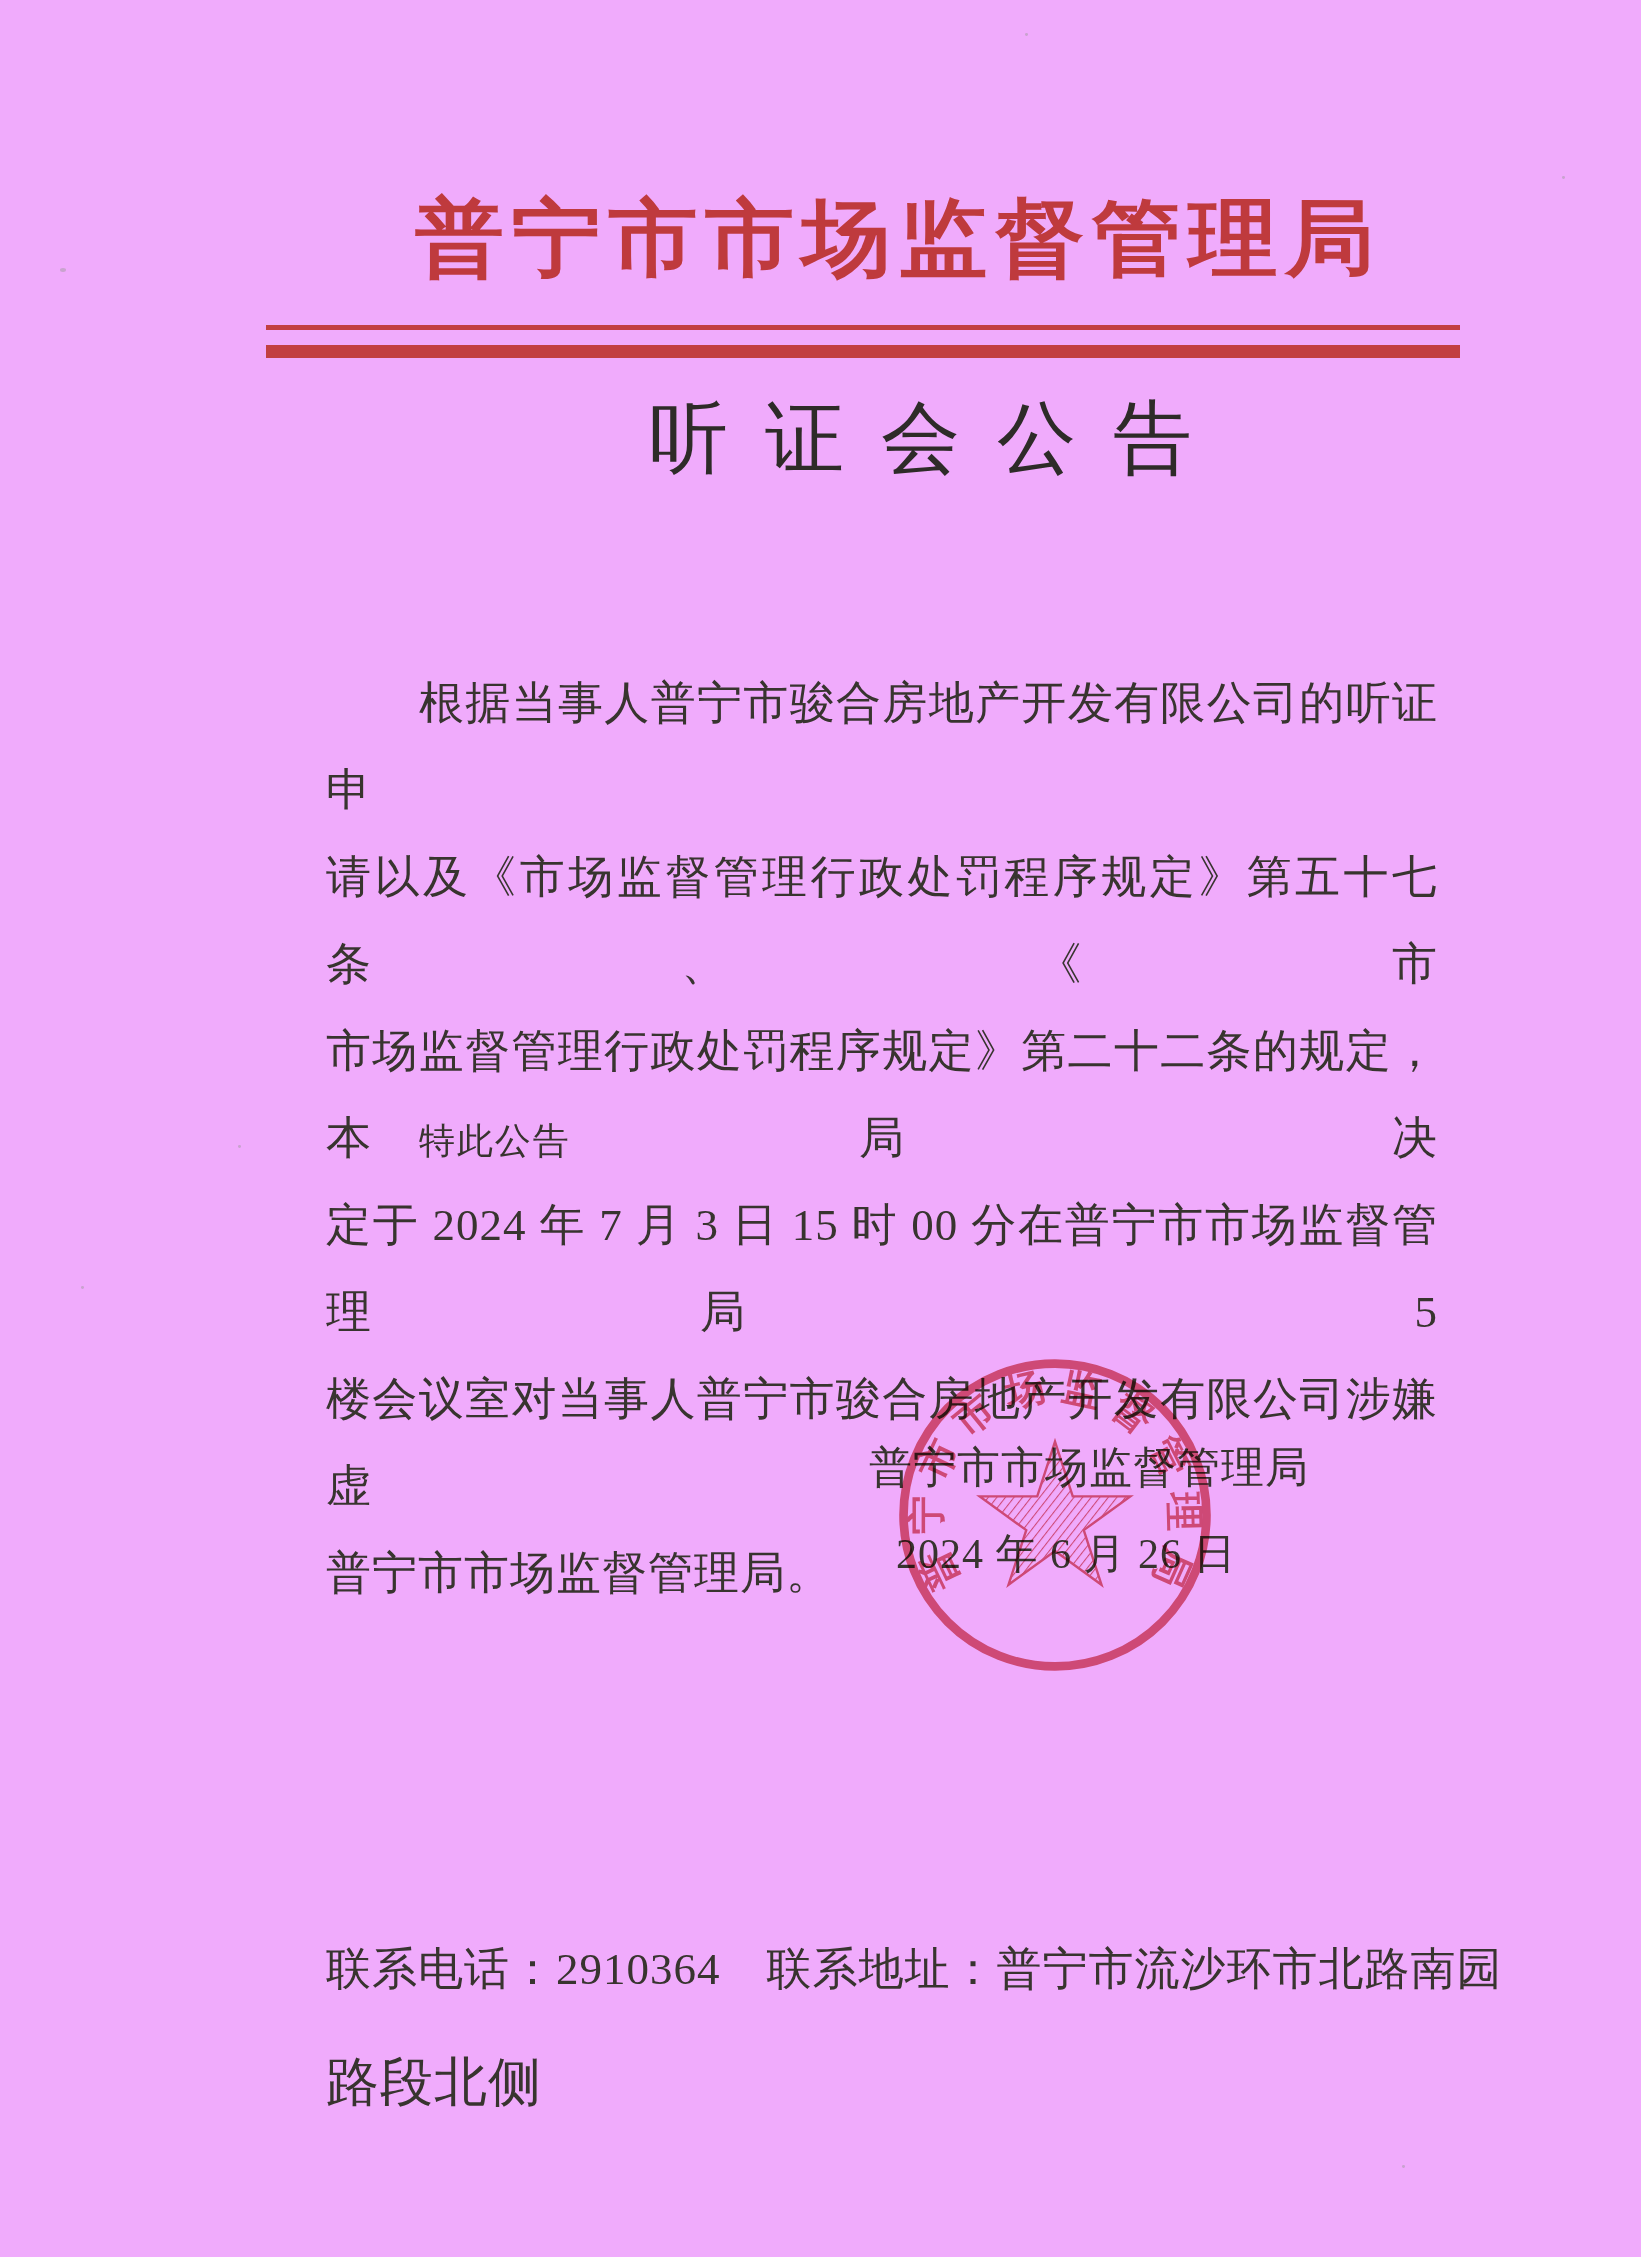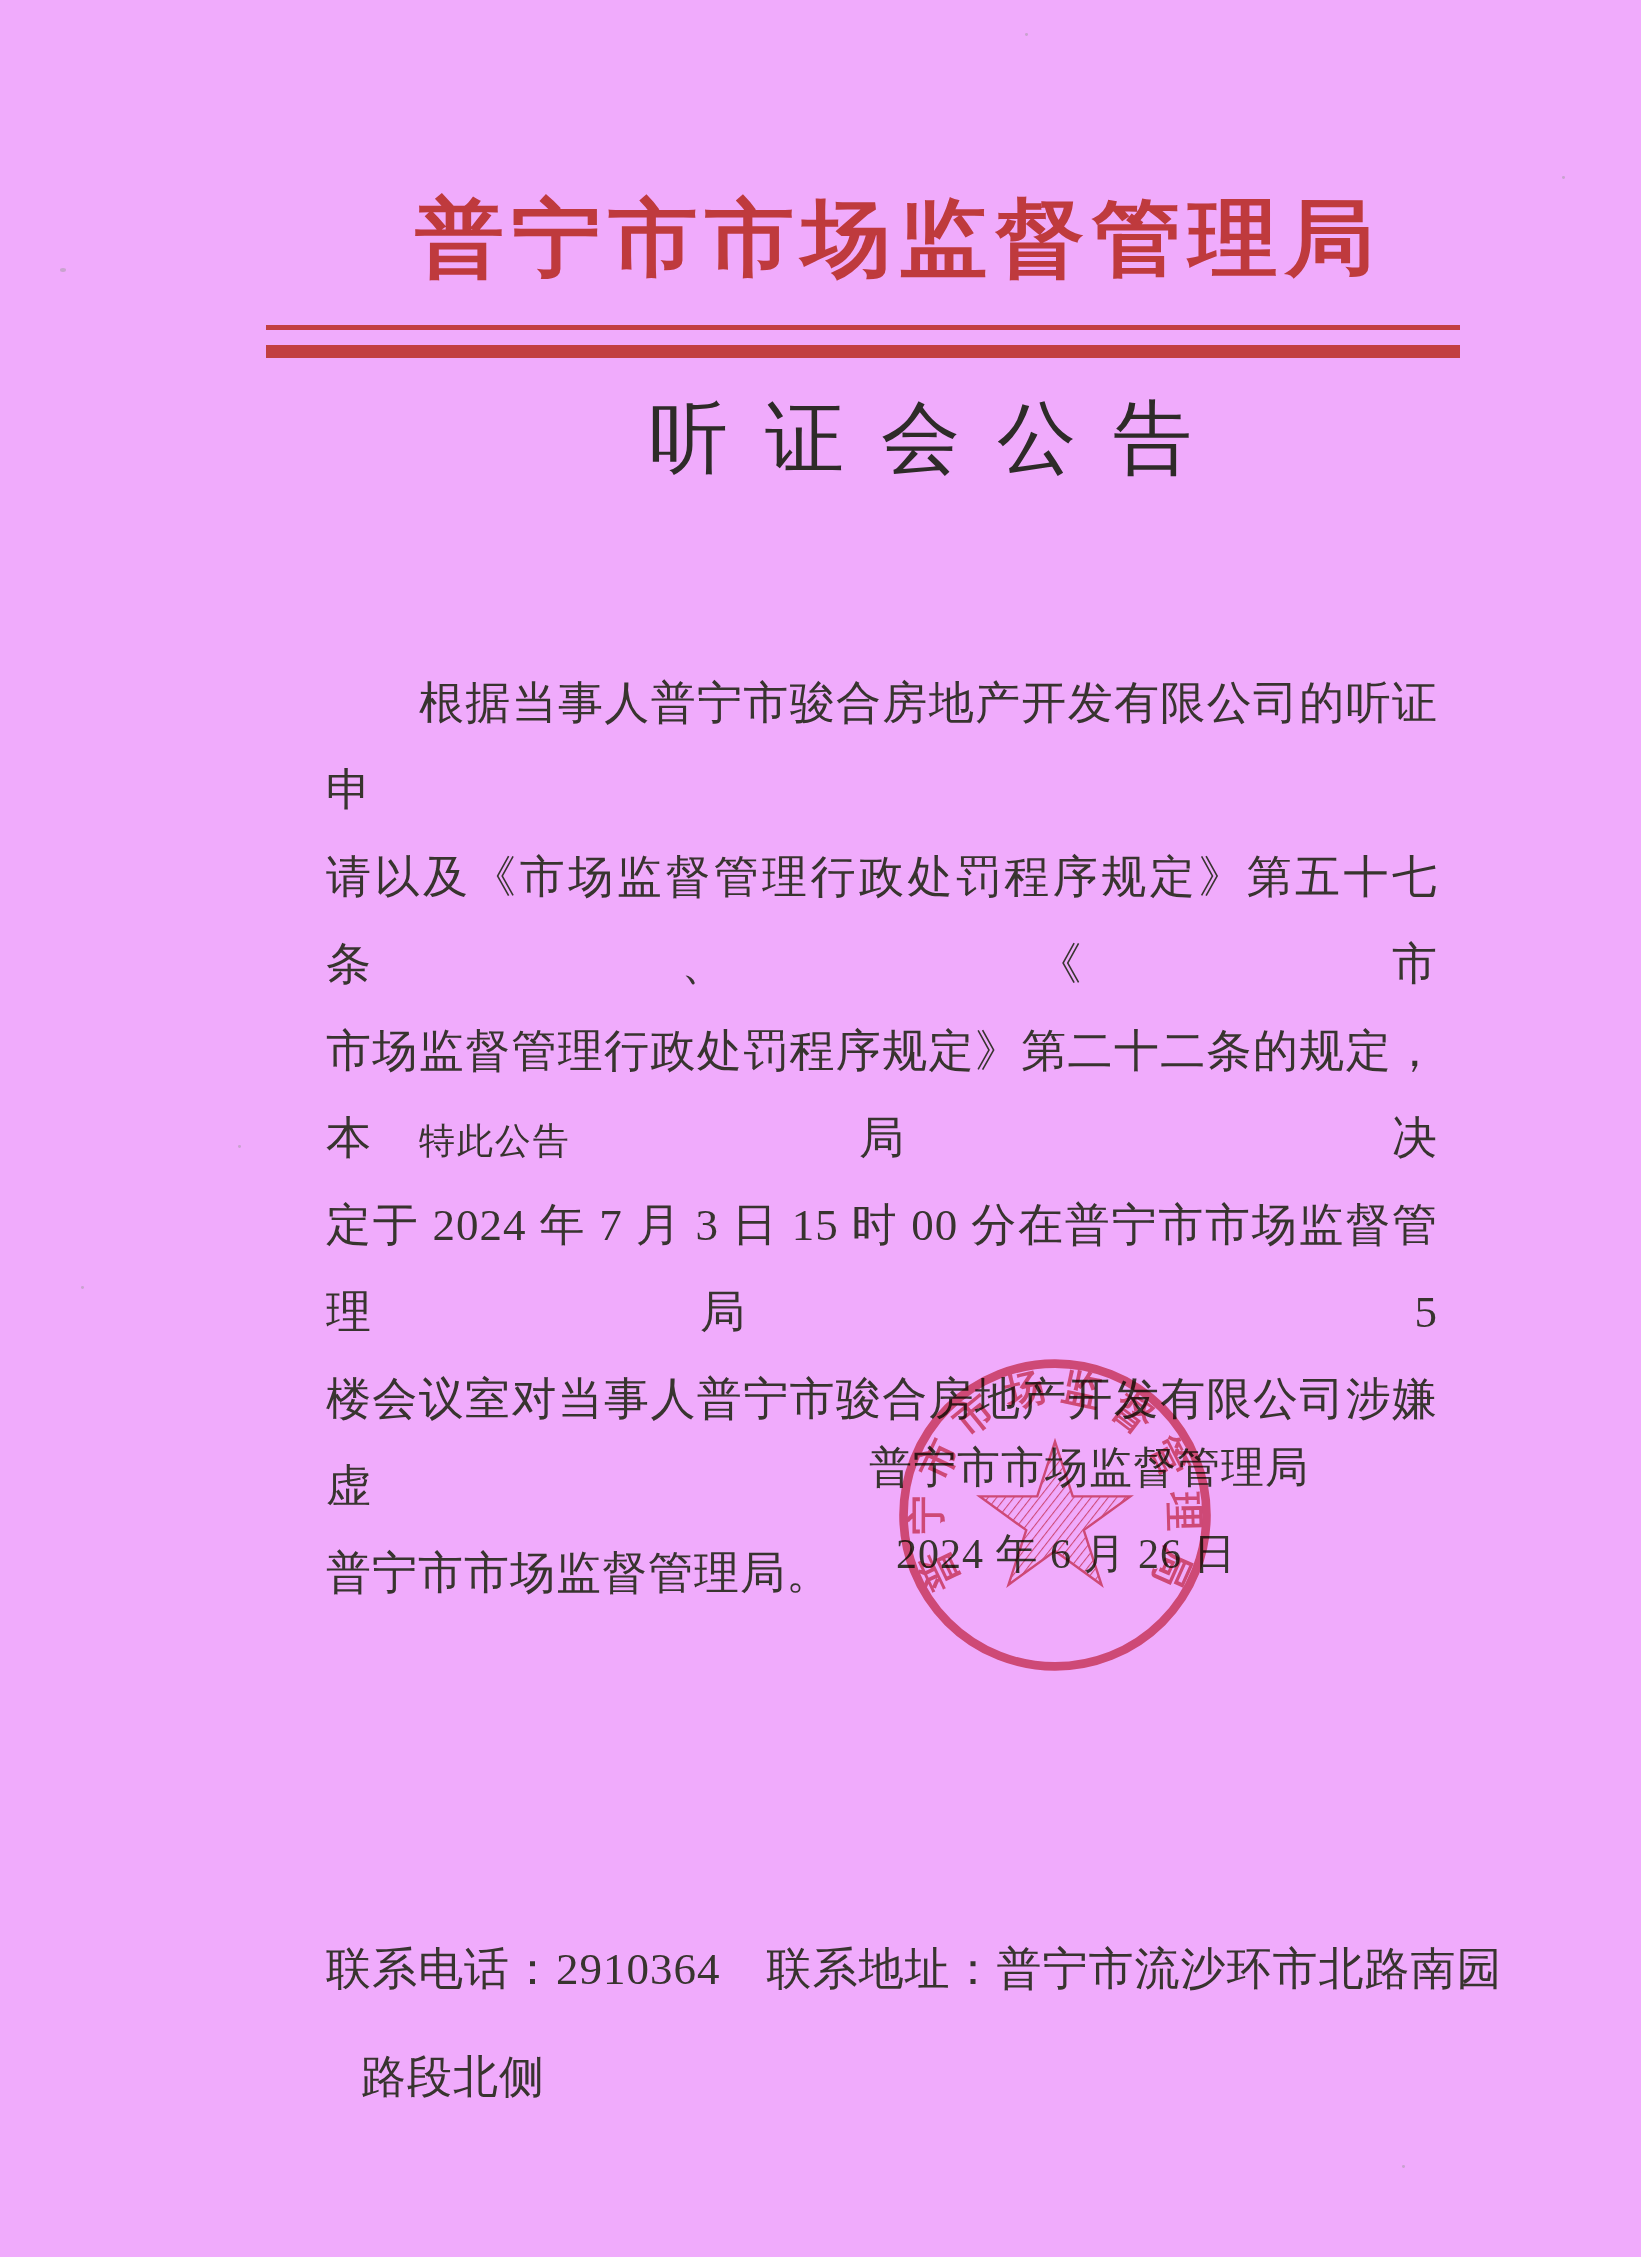--- a/index.html
+++ b/index.html
@@ -60,21 +60,21 @@
     position:absolute;left:891px;top:1351px;
     width:328px;height:328px;
     opacity:0.82;mix-blend-mode:multiply;
   }
   .contact-line1{
     position:absolute;left:326px;top:1939px;
     font-size:45px;letter-spacing:1px;white-space:nowrap;
   }
   .contact-line2{
     position:absolute;left:326px;top:2047px;
-    font-size:45px;letter-spacing:1px;white-space:nowrap;margin-left:35px;
+    font-size:53px;letter-spacing:1px;white-space:nowrap;
   }
   .speck{position:absolute;border-radius:50%;background:#9a9a96;opacity:.45;}
 </style>
 </head>
 <body>
 
 <div class="page">
 
   <div class="agency-header">普宁市市场监督管理局</div>
 

